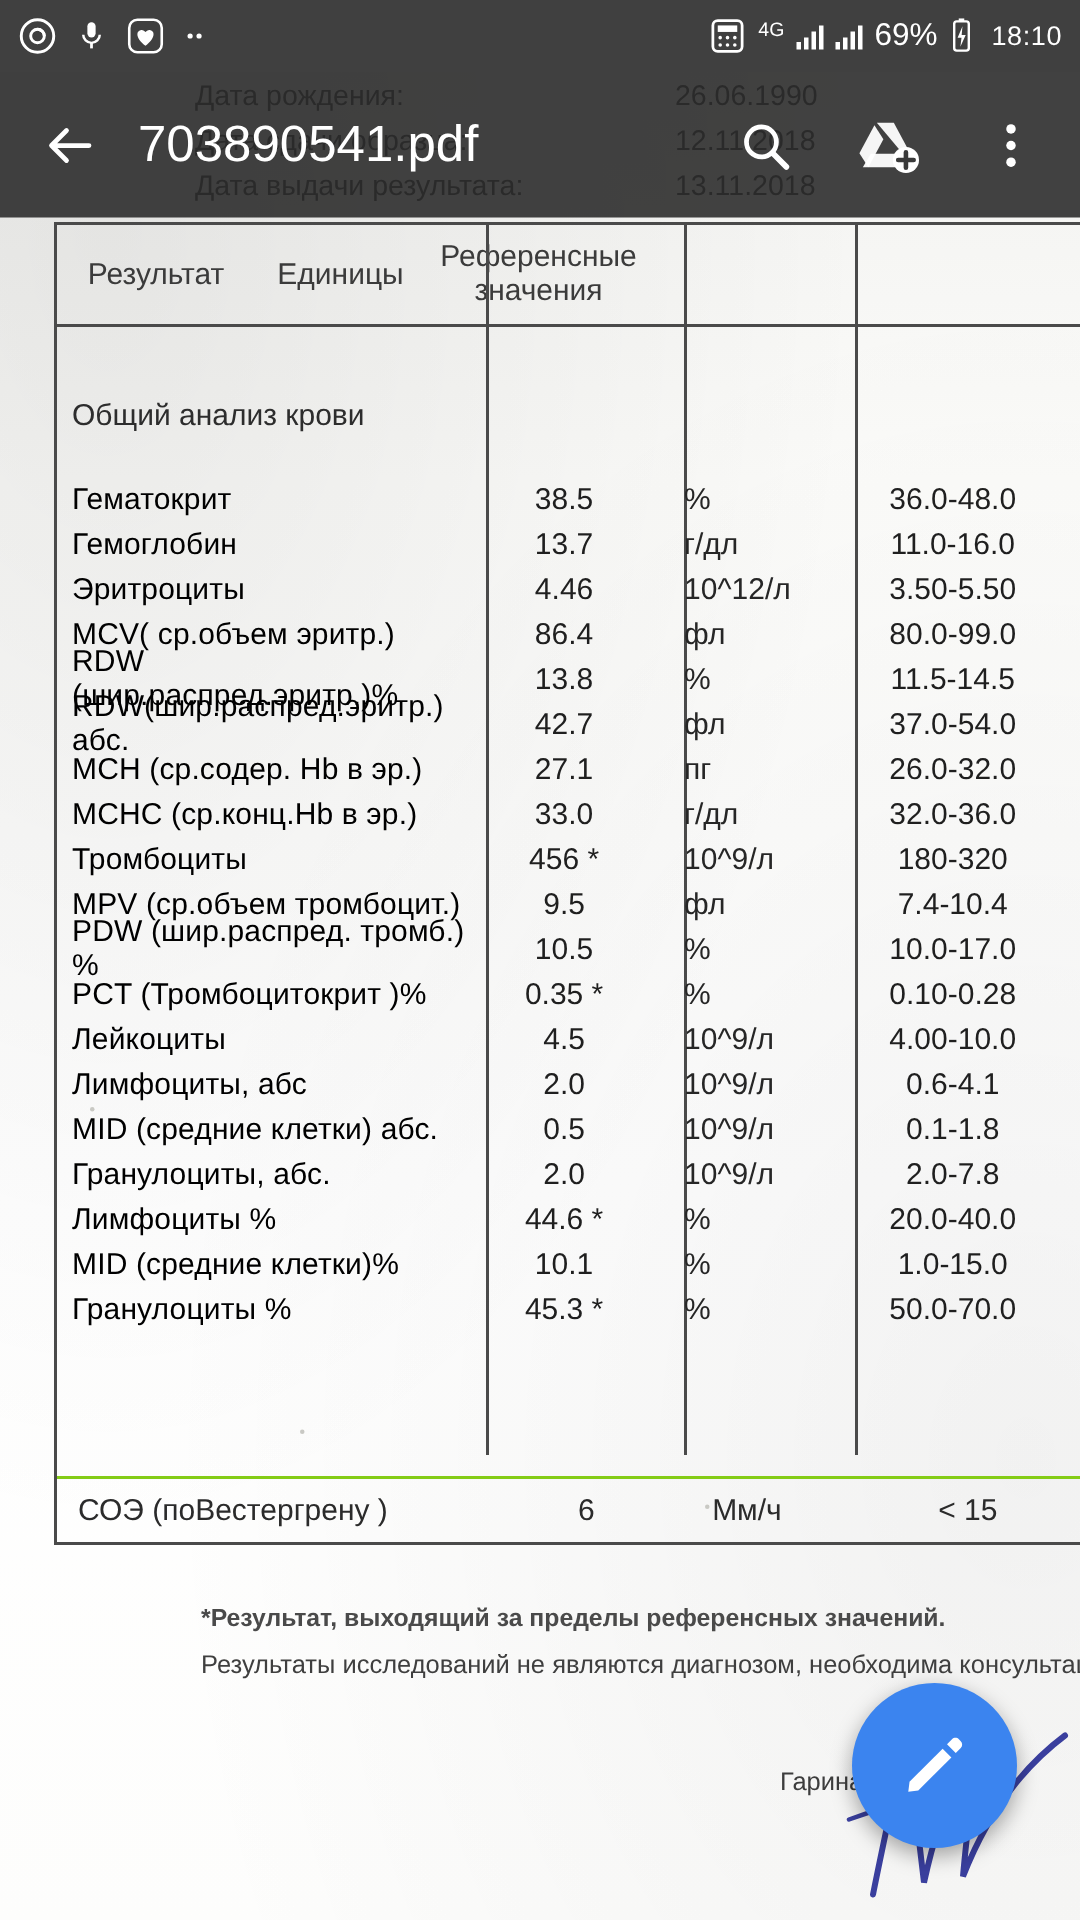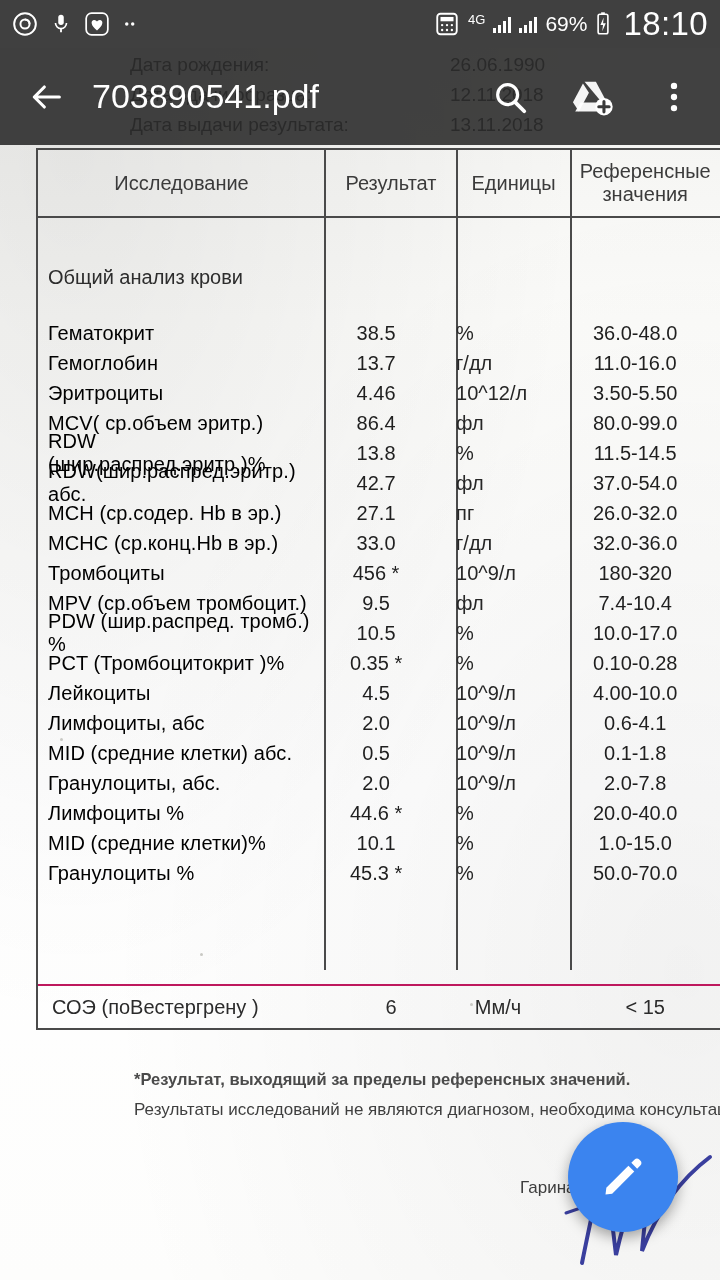--- a/index.html
+++ b/index.html
@@ -15,21 +15,21 @@
   .statusbar {
     position: absolute; top: 0; left: 0; width: 720px; height: 48px;
     background: #404040; color: #ffffff;
     display: flex; align-items: center; padding: 0 12px;
     font-size: 19px;
   }
   .status-left { display:flex; align-items:center; gap: 12px; flex: 0 0 auto; }
   .status-right { margin-left:auto; display:flex; align-items:center; gap: 8px; }
   .sicon { display:inline-block; line-height: 1; }
   .sicon svg { display:block; }
-  .status-time { font-size: 33px; letter-spacing: .4px; padding-left: 4px; }
+  .status-time { font-size: 18px; letter-spacing: .4px; padding-left: 4px; }
   .battpct { font-size: 21px; }
   .netg { font-size: 13px; position: relative; top:-5px; }
   .bars { display:inline-flex; align-items:flex-end; gap: 2px; height: 18px; }
   .bars i { display:block; width: 3px; background:#fff; }
   .bars i:nth-child(1){height:5px}
   .bars i:nth-child(2){height:8px}
   .bars i:nth-child(3){height:12px}
   .bars i:nth-child(4){height:16px}
 
   
@@ -96,21 +96,21 @@
   .subtitle {
     font-size: 20px; padding: 12px 0 0 10px; height: 64px; color:#2d2d2d;margin-top:36px;
   }
   .row { display:flex; height: 30px; font-size: 20px; align-items:center; }
   .row .n { width: 288px; padding-left: 10px; color:#000000; letter-spacing:.1px; }
   .row .v { width: 140px; text-align:center; color:#1f1f1f; }
   .row .u { width: 114px; padding-left: 14px; color:#262626; }
   .row .r { width: 180px; text-align:center; color:#1f1f1f; }
 
   .gap { height: 96px; }
-  .lastrow { display:flex; height: 44px; font-size: 20px; align-items:center; border-top: 2px solid #be185d; }
+  .lastrow { display:flex; height: 44px; font-size: 20px; align-items:center; border-top: 2px solid #84cc16; }
   .lastrow .n { width: 288px; padding-left: 14px; }
   .lastrow .v { width: 132px; text-align:center; }
   .lastrow .u { width: 114px; padding-left: 18px; }
   .lastrow .r { width: 150px; text-align:center; }
 
   .footnote {
     position:absolute; left: 134px; top: 1022px; width: 600px;
     font-size: 16.5px; color:#4a4a4a; font-weight: 600;
   }
   .footnote2 {
@@ -159,21 +159,20 @@
         <span class="val">13.11.2018</span>
       </div>
     </div>
 
     <div class="tbl">
       <div class="vline" style="left:286px; height:820px;"></div>
       <div class="vline" style="left:418px; height:820px;"></div>
       <div class="vline" style="left:532px; height:820px;"></div>
 
       <div class="thead">
-        <div class="c c1">Исследование</div>
         <div class="c c2">Результат</div>
         <div class="c c3">Единицы</div>
         <div class="c c4">Референсные значения</div>
       </div>
       <div style="height:2px; background:#4a4a4a;"></div>
 
       <div class="tbody">
         <div class="subtitle">Общий  анализ крови</div>
 
         <div class="row">

